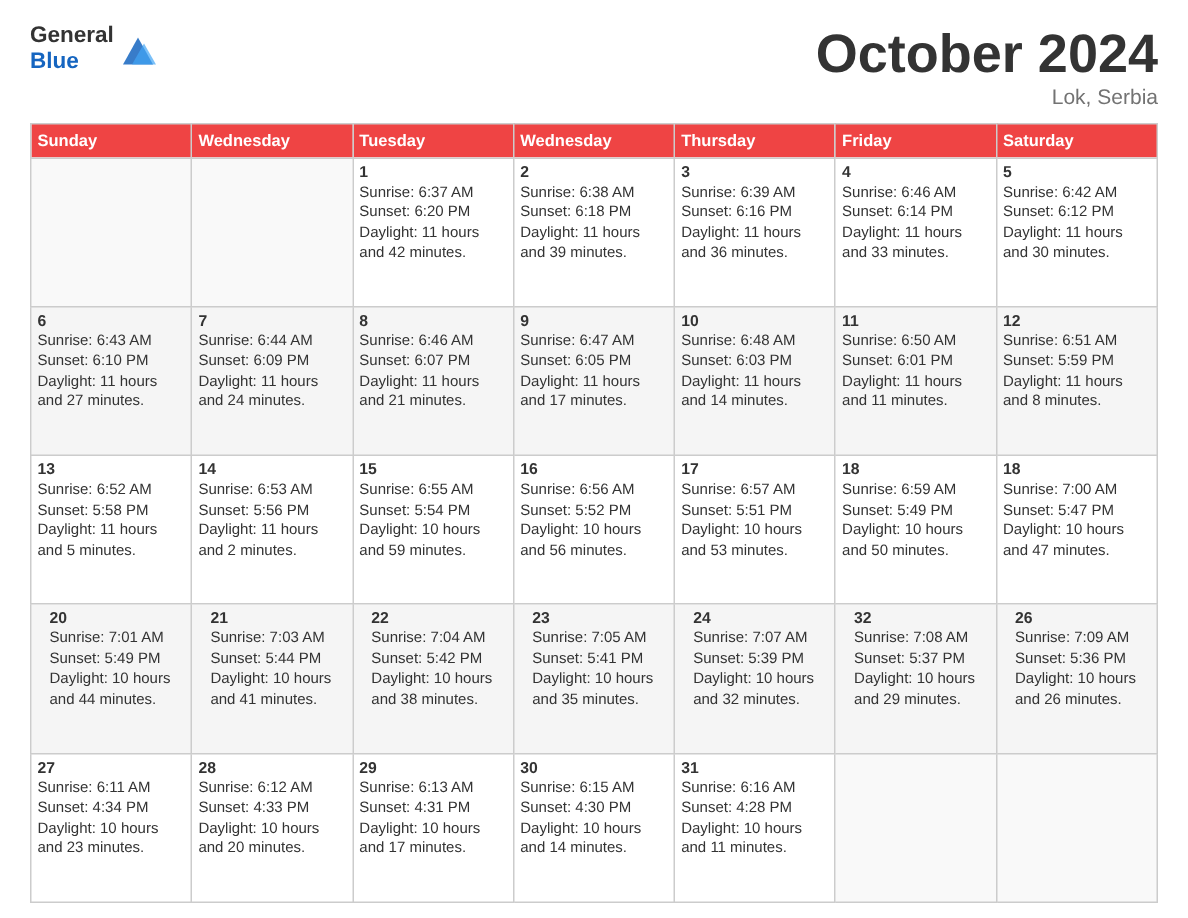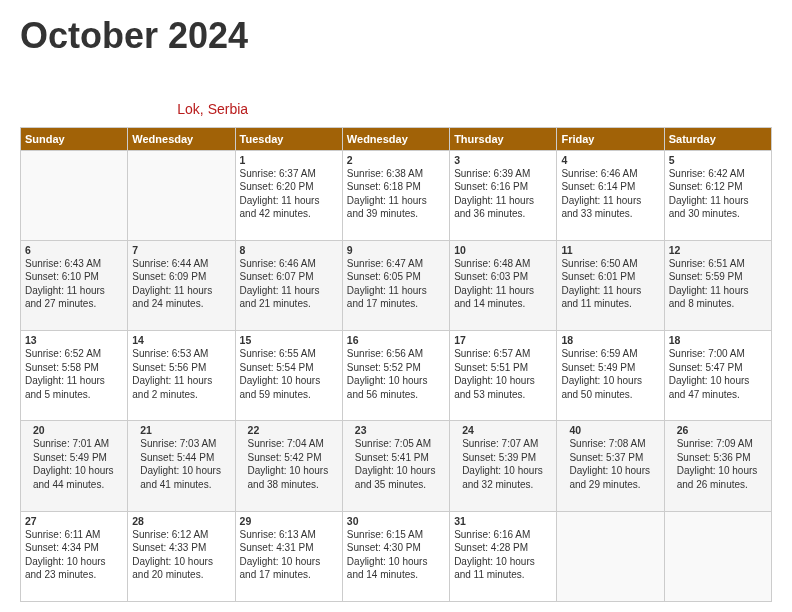--- a/index.html
+++ b/index.html
@@ -52,31 +52,30 @@
       text-align: right;
     }
     .month-title {
       font-size: 36px;
       font-weight: bold;
       color: #333;
       line-height: 1.1;
     }
     .location {
       font-size: 14px;
-      color: #b91c1c;
-      margin-top: 45px;
+      color: #737373;
     }
     .calendar {
       flex: 1;
       border-collapse: collapse;
       width: 100%;
       table-layout: fixed;
     }
     .calendar th {
-      background-color: #a16207;
+      background-color: #ef4444;
       color: #fff;
       font-size: 11px;
       font-weight: bold;
       padding: 5px 4px;
       text-align: left;
       border: 1px solid #ccc;
     }
     .calendar td {
       vertical-align: top;
       border: 1px solid #ccc;
@@ -110,20 +109,30 @@
     .row-2 td { background: #f5f5f5; }
     .row-3 td { background: #ffffff; }
     .row-4 td { background: #f5f5f5; padding-left: 12px; }
     .row-5 td { background: #ffffff; }
   </style>
 </head>
 <body>
 
 <div class="page">
   <div class="header">
+    <div class="logo">
+      <div class="logo-text">
+        <span class="logo-general">General</span>
+        <span class="logo-blue">Blue</span>
+      </div>
+      <svg class="logo-icon" viewBox="0 0 28 28" xmlns="http://www.w3.org/2000/svg">
+        <polygon points="4,24 14,6 24,24" fill="#1565c0" opacity="0.85"></polygon>
+        <polygon points="10,24 18,10 26,24" fill="#42a5f5" opacity="0.7"></polygon>
+      </svg>
+    </div>
     <div class="title-block">
       <div class="month-title">October 2024</div>
       <div class="location">Lok, Serbia</div>
     </div>
   </div>
 
   <table class="calendar">
     <thead>
       <tr>
         <th>Sunday</th>
@@ -307,21 +316,21 @@
 and 35 minutes.</div>
           </td>
           <td>
             <span class="day-num">24</span>
             <div class="day-info">Sunrise: 7:07 AM
 Sunset: 5:39 PM
 Daylight: 10 hours
 and 32 minutes.</div>
           </td>
           <td>
-            <span class="day-num">40</span>
+            <span class="day-num">32</span>
             <div class="day-info">Sunrise: 7:08 AM
 Sunset: 5:37 PM
 Daylight: 10 hours
 and 29 minutes.</div>
           </td>
           <td>
             <span class="day-num">26</span>
             <div class="day-info">Sunrise: 7:09 AM
 Sunset: 5:36 PM
 Daylight: 10 hours

